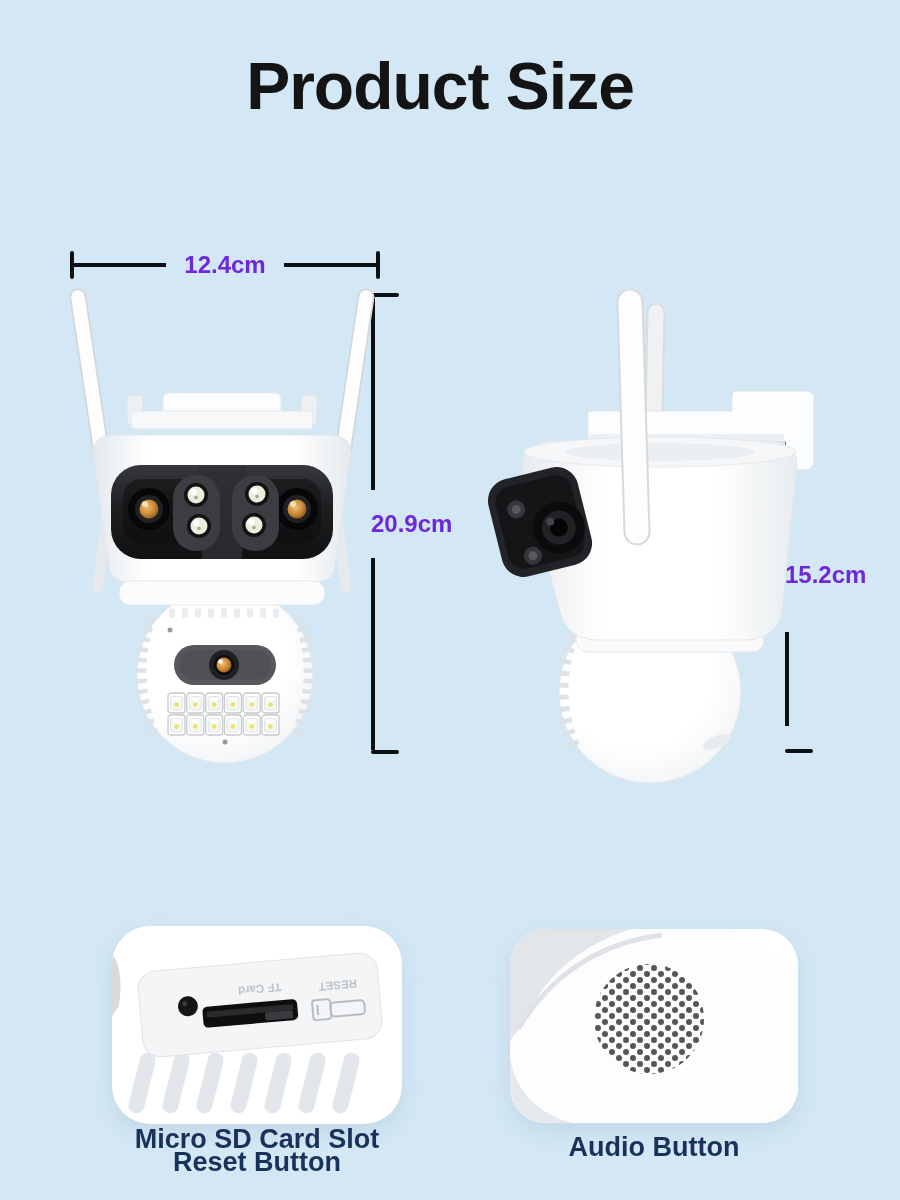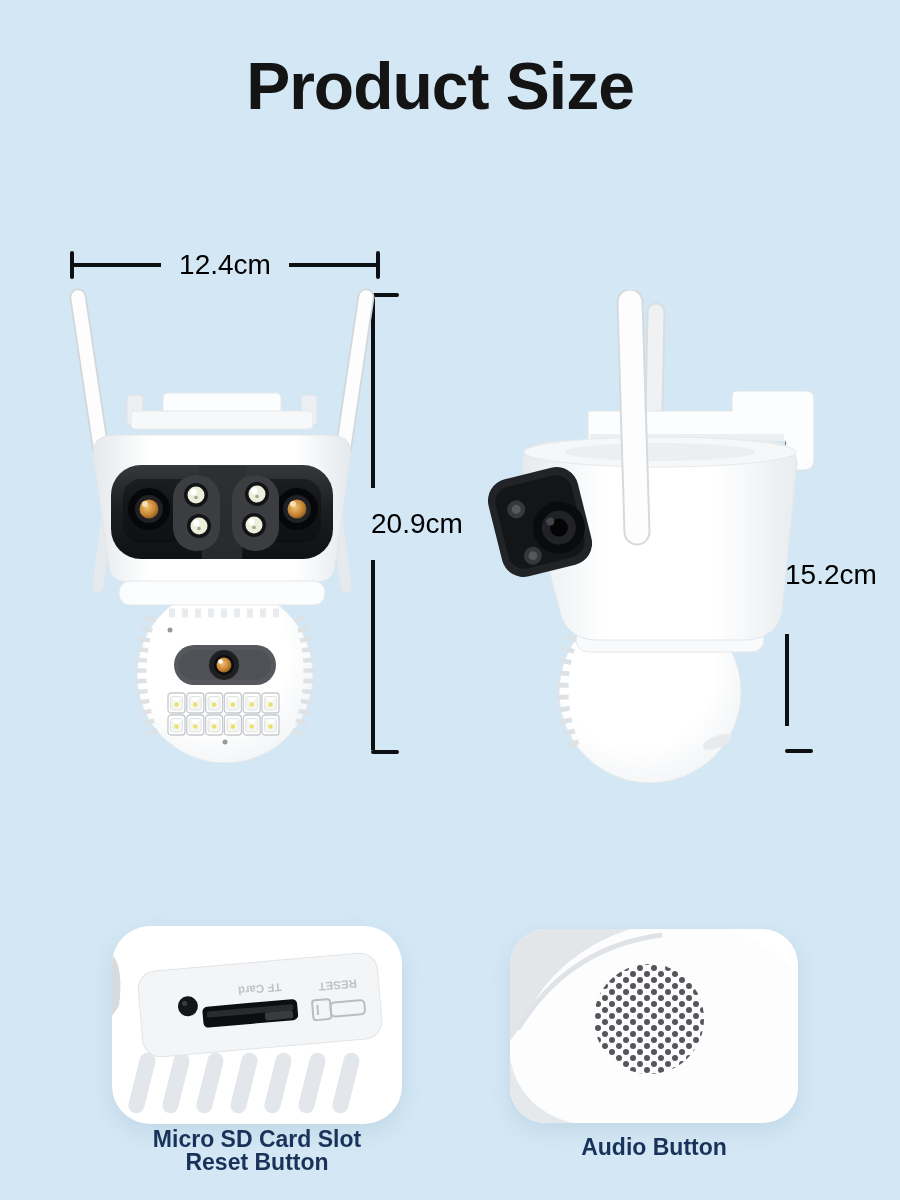--- a/index.html
+++ b/index.html
@@ -14,42 +14,42 @@
     color:#141414;
   }
   
   .dim-h{position:absolute;display:flex;align-items:center;height:28px;}
   .dim-h .tick{width:4px;height:28px;background:#0d1013;border-radius:2px;}
   .dim-h .line{flex:1;height:4px;background:#0d1013;}
   .dim-v{position:absolute;display:flex;flex-direction:column;align-items:flex-start;width:96px;}
   .dim-v .tick{height:4px;width:28px;background:#0d1013;border-radius:2px;}
   .dim-v .line{flex:1;width:4px;background:#0d1013;}
   .dim-label{
-    font-size:28px;font-weight:400;color:#000000;line-height:1;white-space:nowrap;
+    font-size:24px;font-weight:700;color:#6d28d9;line-height:1;white-space:nowrap;
   }
   .dim-h .dim-label{margin:0 18px;}
   .dim-v .dim-label{margin:22px 0;}
   #dim-front-width{left:70px;top:251px;width:310px;}
   #dim-side-width{left:491px;top:251px;width:324px;}
   #dim-front-height{left:371px;top:293px;height:461px;}
   #dim-side-height{left:785px;top:396px;height:357px;gap:23px;}
   
   .cam{position:absolute;}
   #cam-front{left:57px;top:283px;}
   #cam-side{left:480px;top:290px;}
   
   .inset{
     position:absolute;background:#ffffff;overflow:hidden;
     box-shadow:0 8px 20px rgba(110,145,175,0.16);
   }
   #inset-sd{left:112px;top:926px;width:290px;height:198px;border-radius:38px;}
   #inset-audio{left:510px;top:929px;width:288px;height:194px;border-radius:36px;}
   .caption{
     position:absolute;text-align:center;
-    font-size:23px;font-weight:700;color:#18325a;line-height:23px;
+    font-size:27px;font-weight:700;color:#18325a;line-height:23px;
   }
   .caption span{display:block;}
   #caption-sd{left:112px;top:1128px;width:290px;}
   #caption-audio{left:510px;top:1136px;width:288px;}
 </style>
 </head>
 <body>
 
 <div class="canvas">
 

